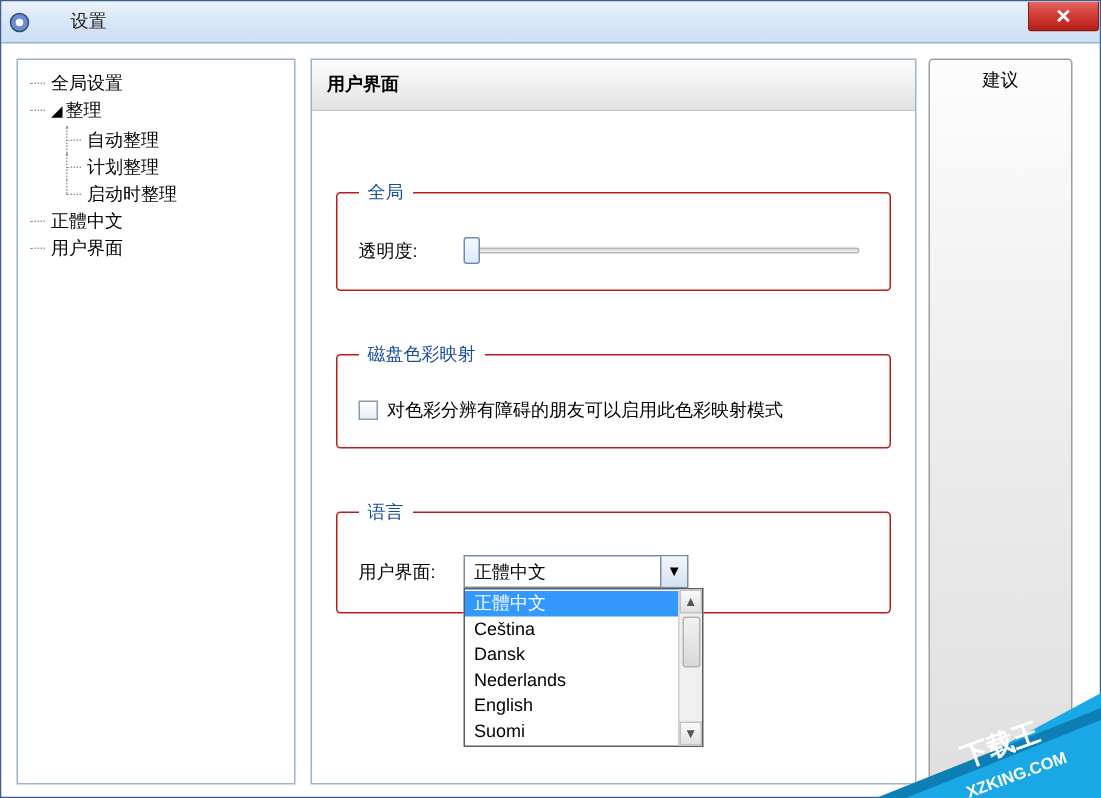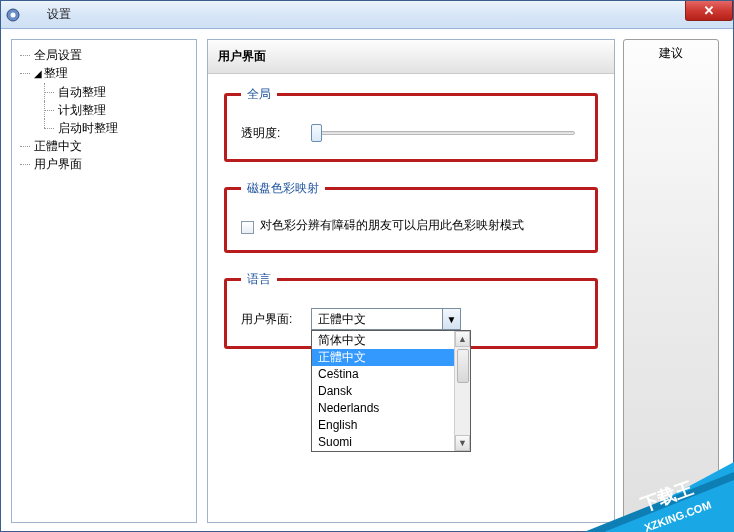--- a/index.html
+++ b/index.html
@@ -103,25 +103,26 @@
       font-weight: bold;
       padding: 8px 10px;
       background: linear-gradient(to bottom, #fdfdfd 0%, #ededed 60%, #e2e2e2 100%);
       border-bottom: 1px solid #c9c9c9;
     }
     .panel-body {
       padding: 12px 16px;
       overflow: visible;
     }
     fieldset {
-      border: 3px solid #b91c1c;
+      border: 1px solid #b91c1c;
       border-radius: 3px;
       margin-bottom: 18px;
       padding: 20px 14px 16px 14px;
       position: relative;
+      margin-top: 34px;
     }
     legend {
       padding: 0 6px;
       color: #1a4f9c;
       font-size: 12px;
     }
     .row { display: flex; align-items: center; gap: 10px; }
     .label { min-width: 60px; }
     .slider-track {
       flex: 0 0 270px;
@@ -138,21 +139,21 @@
     }
     .slider-thumb {
       position: absolute;
       left: 0; top: 1px;
       width: 11px; height: 18px;
       background: linear-gradient(to bottom, #f5faff, #dbe9f9);
       border: 1px solid #6c8bb0;
       border-radius: 2px;
       cursor: pointer;
     }
-    .checkbox-row { display: flex; align-items: flex-end; gap: 6px; }
+    .checkbox-row { display: flex; align-items: center; gap: 6px; }
     .checkbox {
       width: 13px; height: 13px;
       border: 1px solid #8a9aaa;
       background: linear-gradient(to bottom,#fff,#e8eef6);
       cursor: pointer;
     }
     .combo-wrap { position: relative; display: inline-block; }
     .combo {
       width: 150px;
       height: 22px;
@@ -319,21 +320,20 @@
             <legend>语言</legend>
             <div class="row">
               <span class="label">用户界面:</span>
               <div class="combo-wrap">
                 <div class="combo">
                   <span class="combo-text">正體中文</span>
                   <span class="combo-btn">▼</span>
                 </div>
                 <div class="dropdown-pop">
                   <ul class="dropdown-list">
-                    <li>简体中文</li>
                     <li class="selected">正體中文</li>
                     <li>Ceština</li>
                     <li>Dansk</li>
                     <li>Nederlands</li>
                     <li>English</li>
                     <li>Suomi</li>
 
                   </ul>
                   <div class="dropdown-scroll">
                     <div class="scroll-arrow scroll-up">▲</div>

